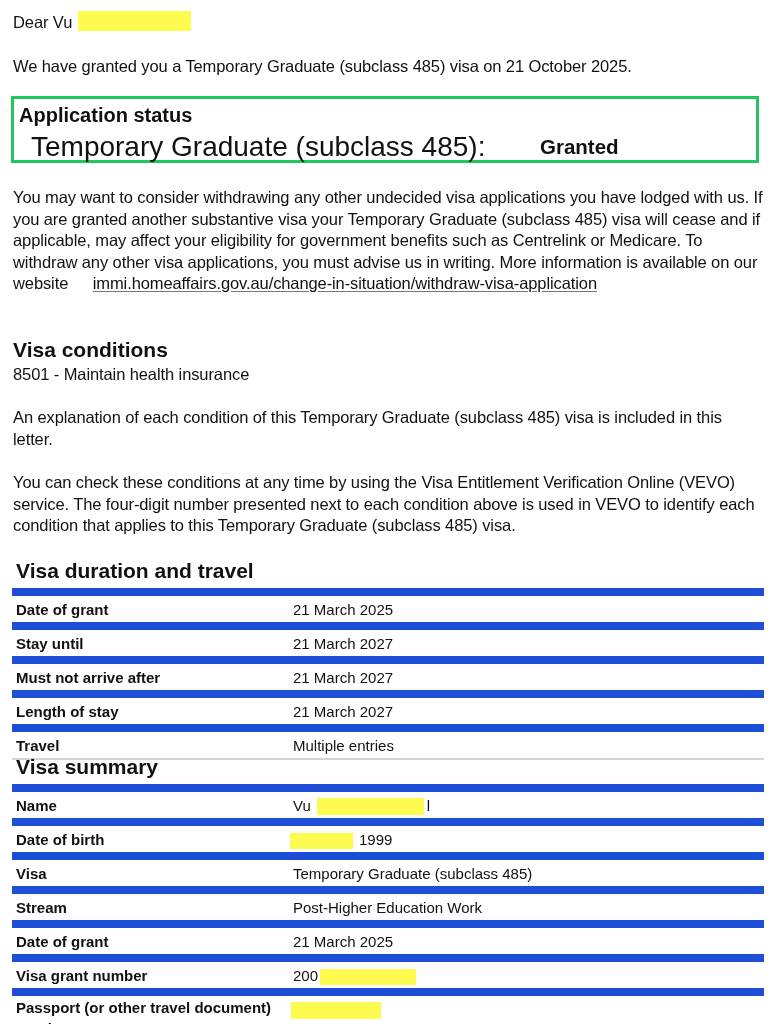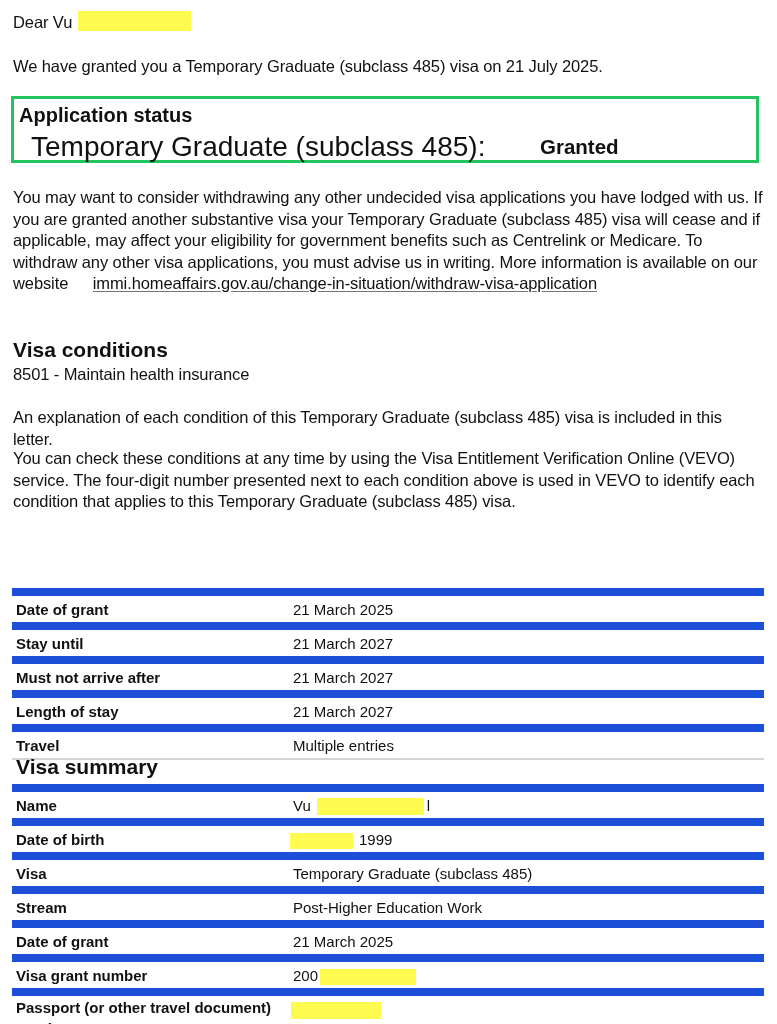--- a/index.html
+++ b/index.html
@@ -24,21 +24,21 @@
     #status-title { position: absolute; left: 5px; top: 4px; font-weight: bold; font-size: 20px; line-height: 24px; }
     #status-visa { position: absolute; left: 17px; top: 35px; font-size: 28px; line-height: 26px; }
     #status-value { position: absolute; left: 519px; top: 35px; font-size: 20.5px; line-height: 26px; font-weight: bold; margin-left: 7px; }
 
     #para1 { left: 13px; top: 187px; width: 750px; }
     a.link { color: #111; text-decoration: underline; text-decoration-color: #777; text-underline-offset: 2px; padding-left: 20px; }
 
     #conditions-heading { left: 13px; top: 337px; font-weight: bold; font-size: 21px; line-height: 26px; }
     #condition-item { left: 13px; top: 364px; }
     #para2 { left: 13px; top: 407px; width: 750px; }
-    #para3 { left: 13px; top: 448px; width: 755px; }
+    #para3 { left: 13px; top: 472px; width: 755px; }
 
     .section-heading { font-weight: bold; font-size: 21px; line-height: 26px; }
     #duration-heading { left: 16px; top: 558px; }
     #summary-heading { left: 16px; top: 754px; }
 
     table.kv {
       position: absolute; left: 12px; width: 752px; border-collapse: collapse;
     }
     #duration-table { top: 588px; }
     #summary-table { top: 784px; }
@@ -56,35 +56,36 @@
     .r-grant { width: 96px; height: 16px; margin-left: 2px; }
     .r-passport { width: 90px; height: 17px; margin-left: -2px; margin-top: 3px; }
   </style>
 </head>
 <body>
 
 <div class="page">
 
   <div id="greeting" class="abs txt"><span>Dear Vu</span><span class="redact" style="background: rgb(253, 251, 79);"></span></div>
 
-  <div id="intro" class="abs txt">We have granted you a Temporary Graduate (subclass 485) visa on 21 July 2025.</div>
+  <div id="intro" class="abs txt">We have granted you a Temporary Graduate (subclass 485) visa on 21 October 2025.</div>
 
   <div id="status-box" class="abs">
     <div id="status-title">Application status</div>
     <div id="status-visa">Temporary Graduate (subclass 485):</div>
     <div id="status-value">Granted</div>
   </div>
 
   <div id="para1" class="abs txt"><span>You may want to consider withdrawing any other undecided visa applications you have lodged with us. If you are granted another substantive visa your Temporary Graduate (subclass 485) visa will cease and if applicable, may affect your eligibility for government benefits such as Centrelink or Medicare. To withdraw any other visa applications, you must advise us in writing. More information is available on our website </span><a class="link">immi.homeaffairs.gov.au/change-in-situation/withdraw-visa-application</a></div>
 
   <div id="conditions-heading" class="abs">Visa conditions</div>
   <div id="condition-item" class="abs txt">8501 - Maintain health insurance</div>
   <div id="para2" class="abs txt">An explanation of each condition of this Temporary Graduate (subclass 485) visa is included in this letter.</div>
   <div id="para3" class="abs txt">You can check these conditions at any time by using the Visa Entitlement Verification Online (VEVO) service. The four-digit number presented next to each condition above is used in VEVO to identify each condition that applies to this Temporary Graduate (subclass 485) visa.</div>
 
+  <div id="duration-heading" class="abs section-heading">Visa duration and travel</div>
   <table id="duration-table" class="kv">
     <tbody>
         <tr>
           <td class="k">Date of grant</td>
           <td class="v">21 March 2025</td>
         </tr>
     <tr>
           <td class="k">Stay until</td>
           <td class="v">21 March 2027</td>
         </tr>

